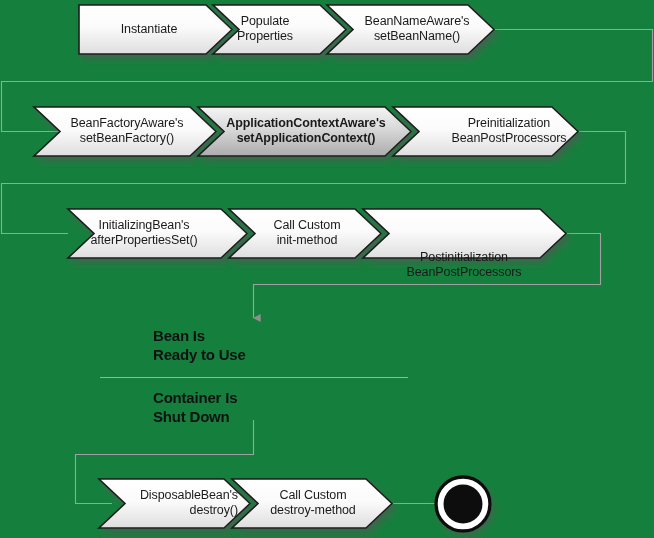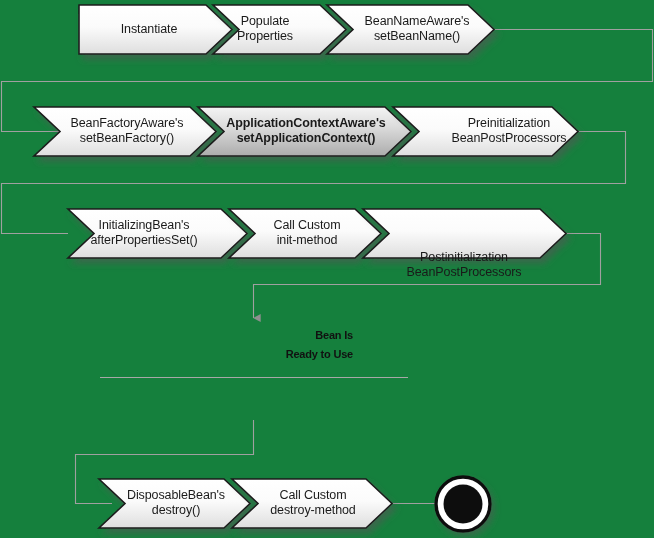--- a/index.html
+++ b/index.html
@@ -30,23 +30,23 @@
     text-align: center;
     color: #1a1a1a;
     font-size: 12.5px;
     line-height: 15px;
     letter-spacing: -0.1px;
     white-space: pre-line;
     pointer-events: none;
   }
   .state-label {
     position: absolute;
-    text-align: right;
+    text-align: left;
     color: #111111;
-    font-size: 11px;
+    font-size: 15px;
     font-weight: bold;
     line-height: 19px;
     white-space: pre-line;
     letter-spacing: -0.2px;
   }
 </style>
 </head>
 <body>
 
 <div id="canvas">
@@ -137,21 +137,23 @@
   <div class="chev-label" style="left:432px; top:116px; width:154px;text-align:center;">Preinitialization
 BeanPostProcessors</div>
 
   <div class="chev-label" style="left:68px;  top:218px; width:152px;">InitializingBean's
 afterPropertiesSet()</div>
   <div class="chev-label" style="left:245px; top:218px; width:124px;">Call Custom
 init-method</div>
   <div class="chev-label" style="left:382px; top:218px; width:164px;margin-top:32px;">Postinitialization
 BeanPostProcessors</div>
 
-  <div class="chev-label" style="left:114px; top:488px; width:124px;">DisposableBean's
+  <div class="chev-label" style="left:114px; top:488px; width:124px;text-align:right;">DisposableBean's
 destroy()</div>
   <div class="chev-label" style="left:246px; top:488px; width:134px;">Call Custom
 destroy-method</div>
 
   <div class="state-label" style="left:153px; top:326px; width:200px;">Bean Is
 Ready to Use</div>
+  <div class="state-label" style="left:153px; top:388px; width:200px;">Container Is
+Shut Down</div>
 
 </div>
 
 </body></html>

